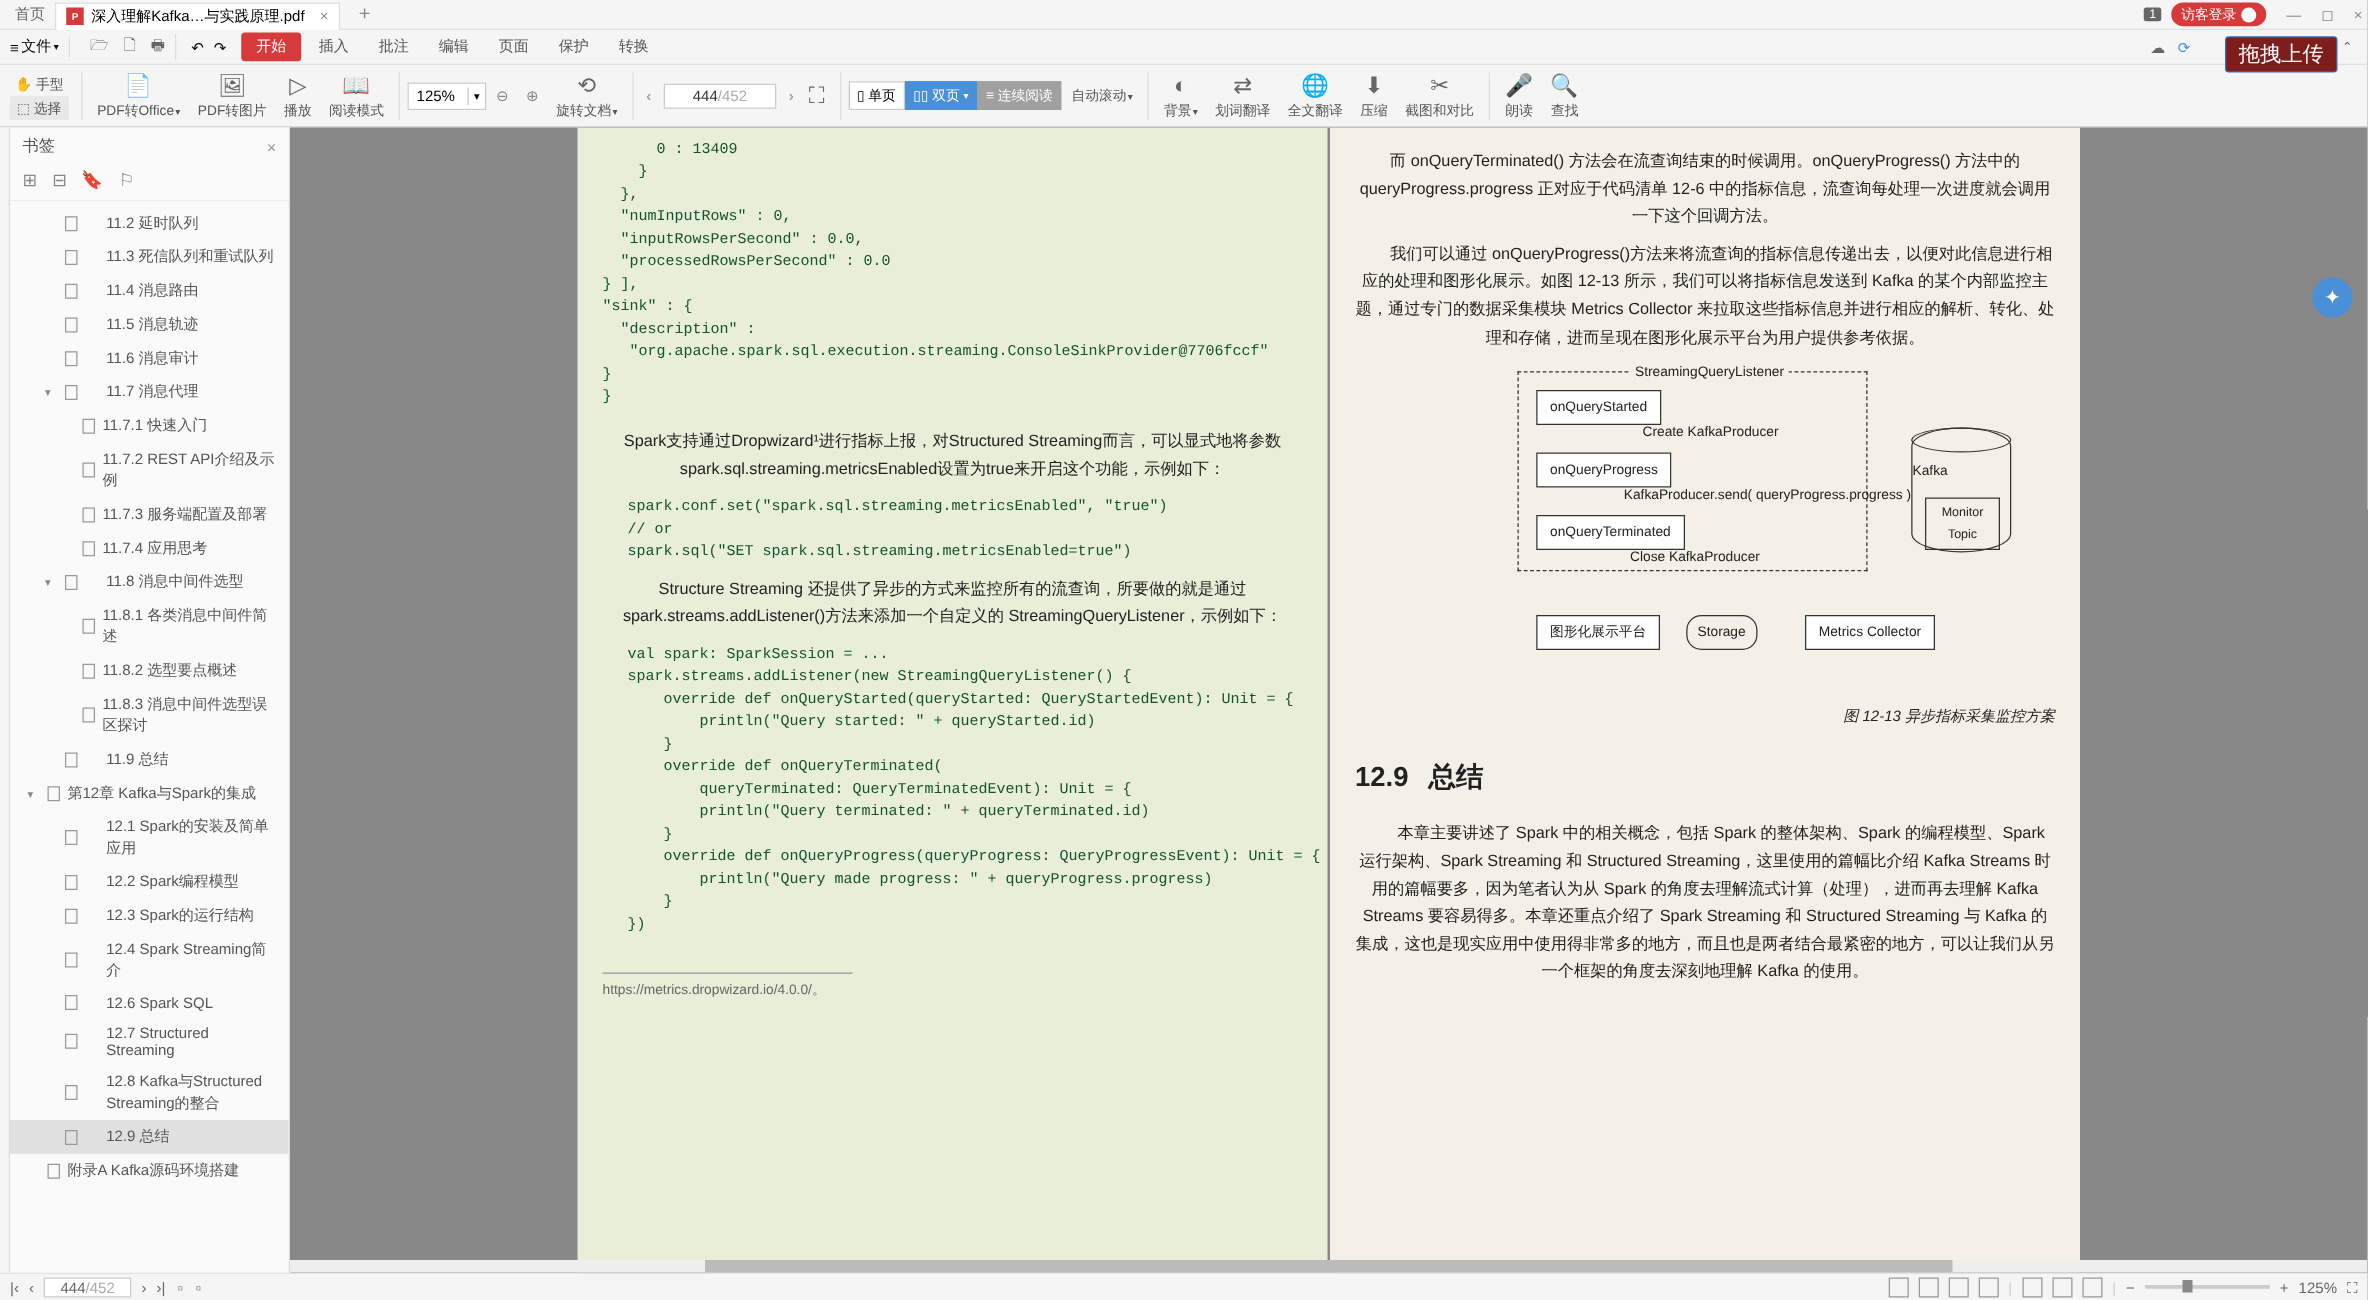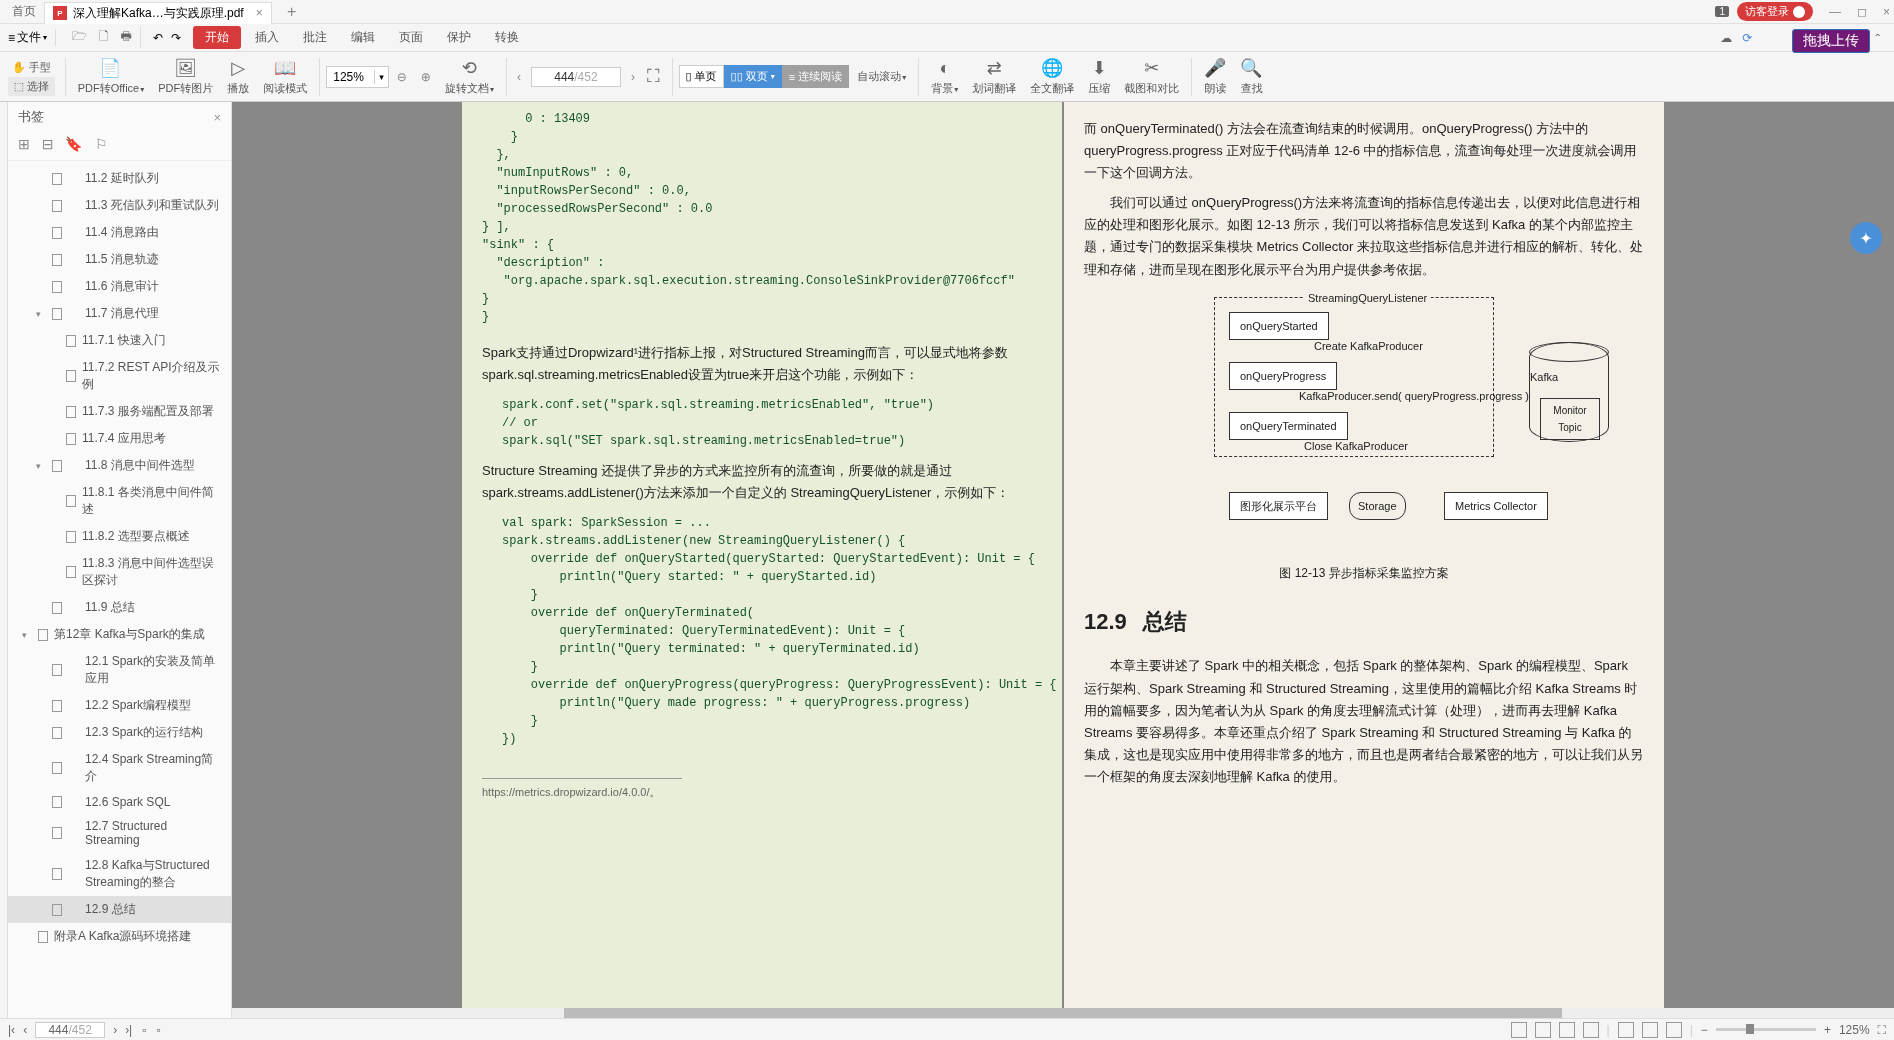--- a/index.html
+++ b/index.html
@@ -18,21 +18,21 @@
     .win-controls { display: flex; gap: 16px; margin-left: 16px; color: #888; }
     .win-controls span { cursor: pointer; }
     
     .menu-bar { height: 28px; background: #f5f5f5; display: flex; align-items: center; padding: 0 8px; gap: 4px; border-bottom: 1px solid #e0e0e0; position: relative; }
     .menu-bar .menu-item { padding: 2px 10px; color: #555; cursor: pointer; }
     .menu-bar .menu-item.start { background: #d73a3a; color: #fff; border-radius: 3px; padding: 3px 12px; }
     .menu-file { display: flex; align-items: center; gap: 2px; padding-right: 8px; border-right: 1px solid #ddd; margin-right: 4px; }
     .tool-icons { display: flex; gap: 12px; padding: 0 8px; border-right: 1px solid #ddd; }
     .tool-icons span { color: #666; cursor: pointer; }
     .undo-icons { display: flex; gap: 8px; padding: 0 8px; }
-    .upload-hint { position: absolute; right: 12px; top: -2px; background: #701a75; color: #fff; padding: 2px 10px; border-radius: 3px; font-size: 14px; border: 1px solid #2a70b9; font-family: Liberation Mono, monospace; }
+    .upload-hint { position: absolute; right: 12px; top: -2px; background: #7f1d1d; color: #fff; padding: 2px 10px; border-radius: 3px; font-size: 17px; border: 1px solid #2a70b9; font-family: Liberation Mono, monospace; }
     .right-icons { position: absolute; right: 12px; display: flex; gap: 10px; align-items: center; color: #666; }
     .right-icons .caret { font-size: 10px; }
     
     .toolbar { height: 50px; background: #f5f5f5; display: flex; align-items: center; padding: 0 4px; border-bottom: 1px solid #ccc; gap: 2px; }
     .tool-group { display: flex; flex-direction: column; align-items: center; padding: 0 6px; color: #555; cursor: pointer; gap: 2px; font-size: 11px; }
     .tool-group .icon { font-size: 18px; color: #666; }
     .tool-group .label { font-size: 11px; }
     .tool-group .caret { font-size: 8px; margin-left: 1px; }
     .divider { width: 1px; height: 38px; background: #ddd; margin: 0 4px; }
     .zoom-box { display: flex; align-items: center; border: 1px solid #ccc; background: #fff; height: 22px; }
@@ -63,29 +63,29 @@
     .bm-item.l3 { padding-left: 58px; }
     .bm-item.expanded::before { content: "▾"; position: absolute; margin-left: -16px; font-size: 9px; color: #888; }
     .bm-item .doc-icon { width: 10px; height: 12px; border: 1px solid #999; flex-shrink: 0; }
     .bm-item.active { background: #e0e0e0; }
     
     .content-area { flex: 1; background: #888; position: relative; overflow: hidden; }
     .pages { display: flex; height: 100%; justify-content: center; gap: 2px; padding-top: 0; }
     .page { background: #e8eed8; width: 600px; height: 100%; padding: 8px 20px; overflow: hidden; font-family: "SimSun", serif; color: #222; font-size: 13px; line-height: 1.7; position: relative; }
     .page.right { background: #f4f0e8; }
     .page pre { font-family: "Courier New", monospace; font-size: 12px; line-height: 1.5; white-space: pre; color: #14532d; }
-    .page p { text-indent: 2em; margin: 8px 0; }
+    .page p { text-indent: 2em; margin: 8px 0; text-align: center; }
     .page .no-indent { text-indent: 0; }
     .page h2 { font-size: 22px; font-weight: bold; margin: 20px 0 15px; }
     .page h2 .sec-num { margin-right: 16px; }
     .diagram { margin: 16px auto; width: 420px; height: 250px; position: relative; }
     .diag-box { position: absolute; border: 1px solid #333; background: #fff; padding: 4px 10px; font-size: 11px; text-align: center; }
     .diag-dashed { border-style: dashed; background: transparent; }
     .diag-label { position: absolute; font-size: 11px; }
-    .diag-caption { text-align: center; font-size: 12px; margin-top: 6px; }
+    .diag-caption { text-align: right; font-size: 12px; margin-top: 6px; font-style: italic; }
     .cylinder { position: absolute; border: 1px solid #333; border-radius: 50% / 15%; width: 80px; height: 100px; }
     .cylinder::before { content: ""; position: absolute; top: -1px; left: -1px; right: -1px; height: 18px; border: 1px solid #333; border-radius: 50%; }
     .cyl-label { position: absolute; width: 100%; text-align: left; font-size: 11px; }
     .mon-box { position: absolute; border: 1px solid #333; padding: 3px 6px; font-size: 10px; text-align: center; }
     .footnote { font-size: 11px; color: #666; margin-top: 30px; border-top: 1px solid #999; padding-top: 4px; width: 200px; }
     
     .float-btn { position: absolute; right: 12px; top: 120px; width: 32px; height: 32px; background: #4a90d9; border-radius: 50%; display: flex; align-items: center; justify-content: center; color: #fff; font-size: 16px; }
     
     .scroll-h { height: 10px; background: #eee; position: relative; }
     .scroll-h .thumb { position: absolute; height: 100%; background: #bbb; width: 60%; left: 20%; }

